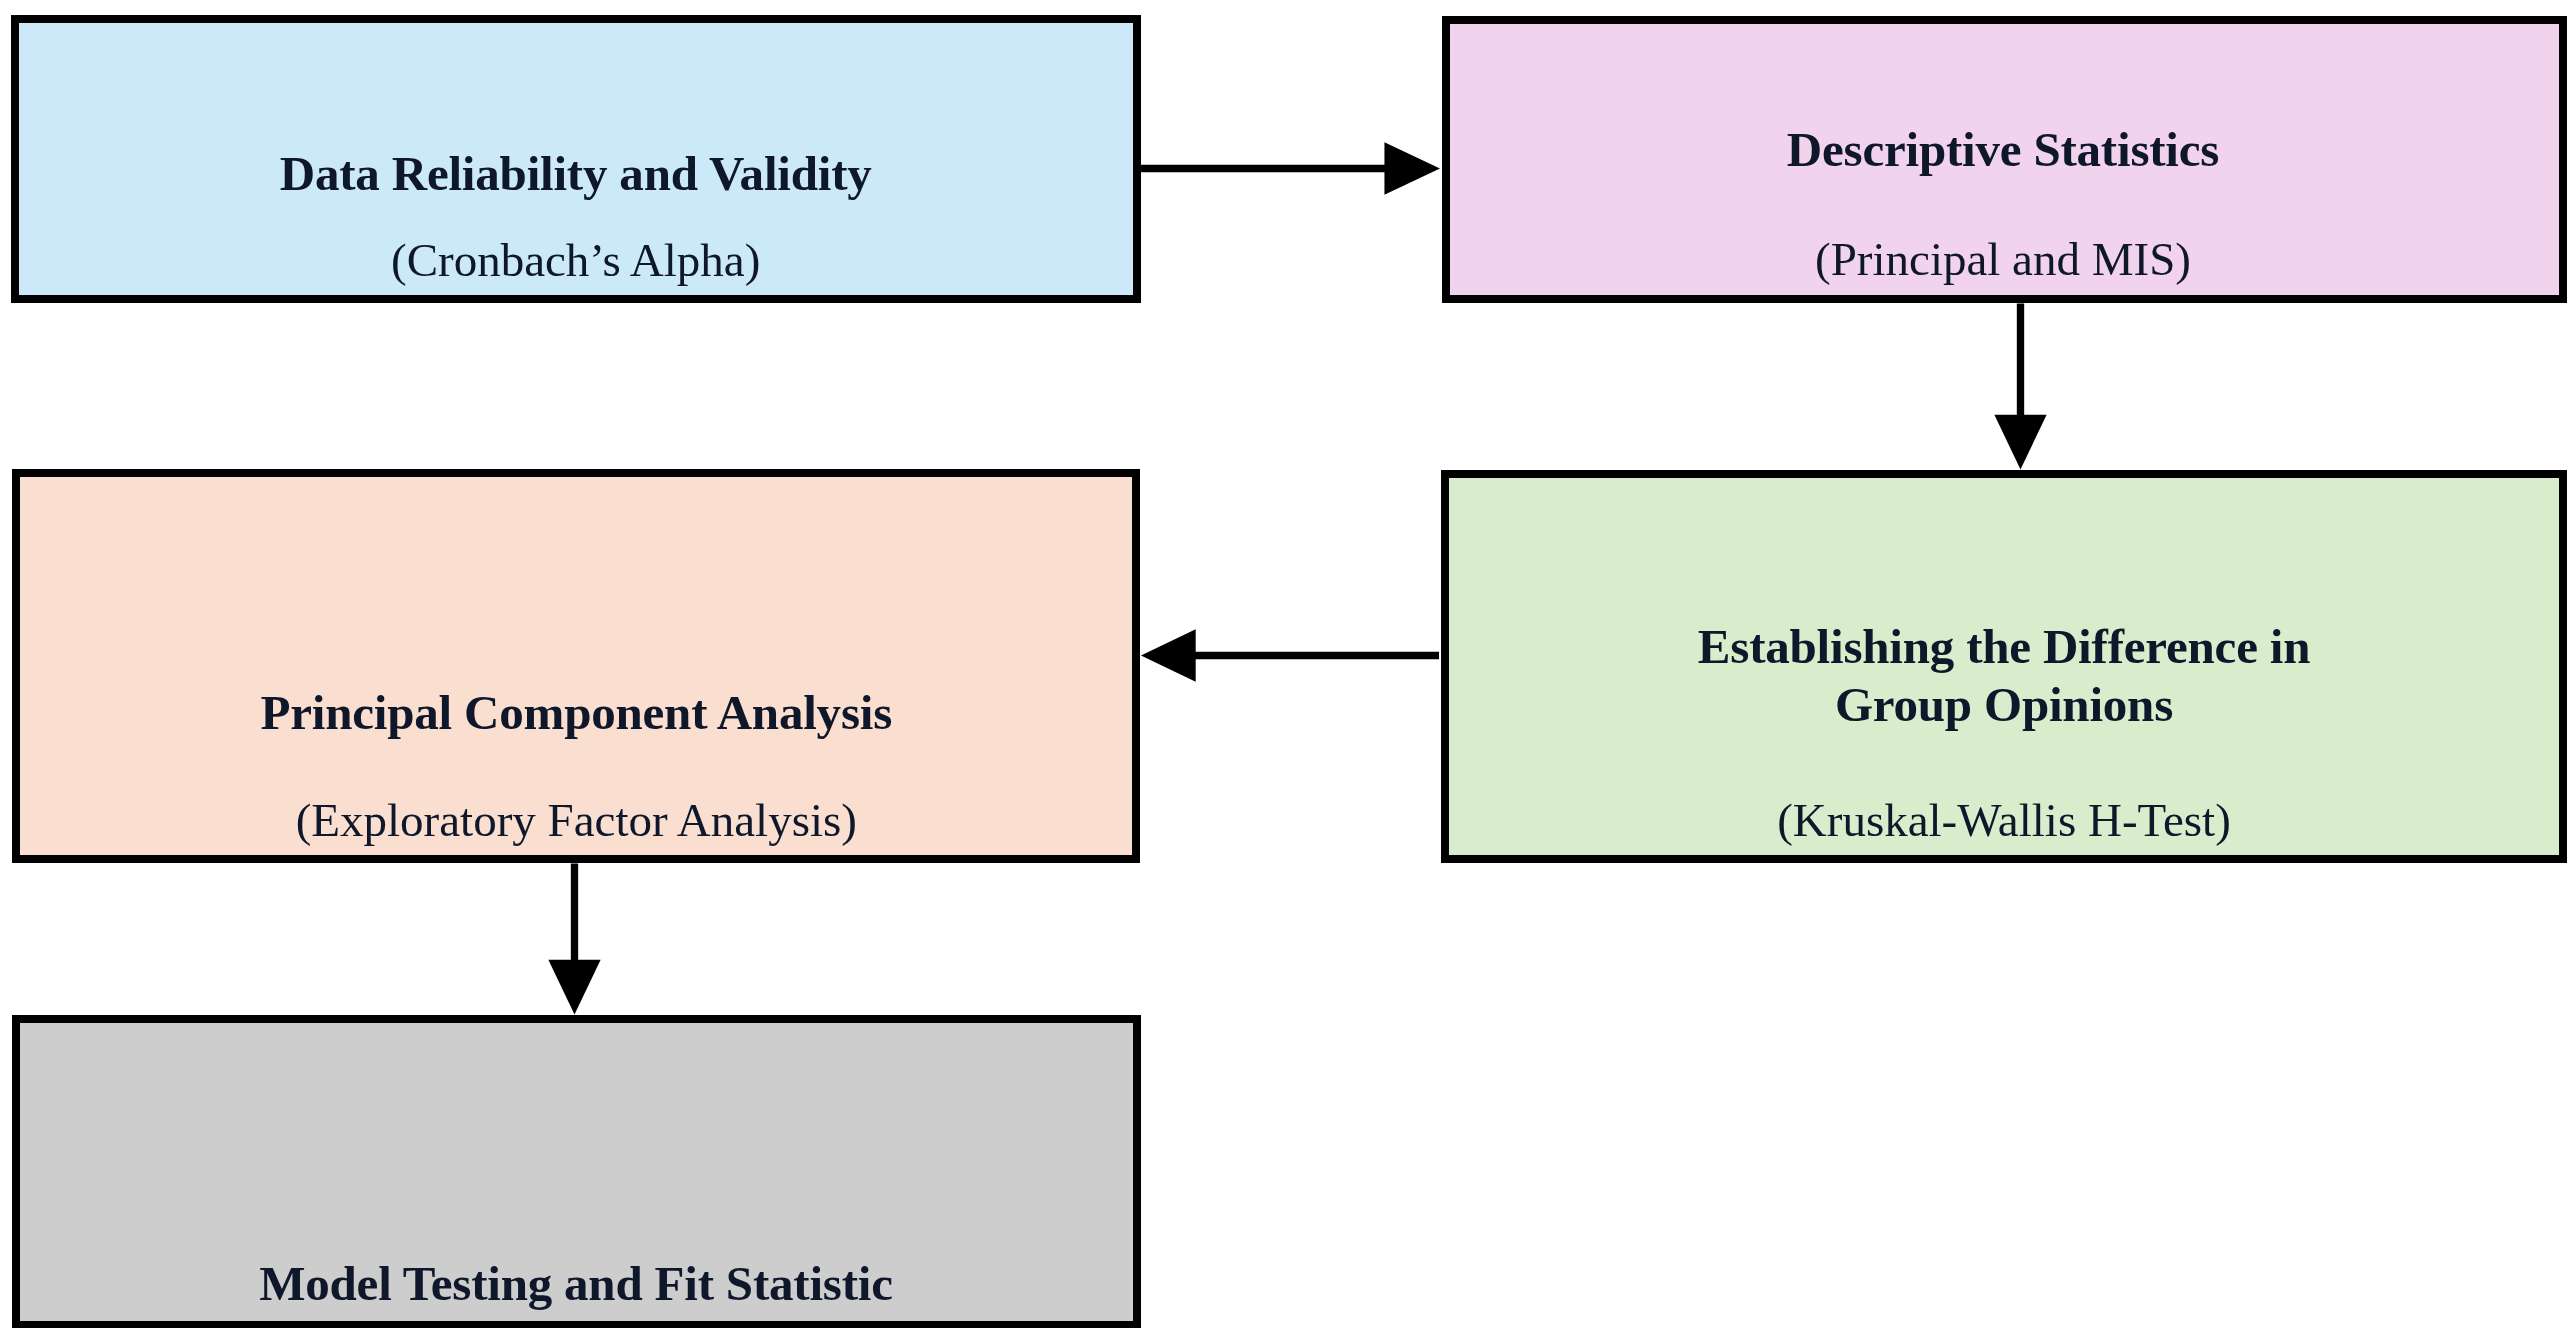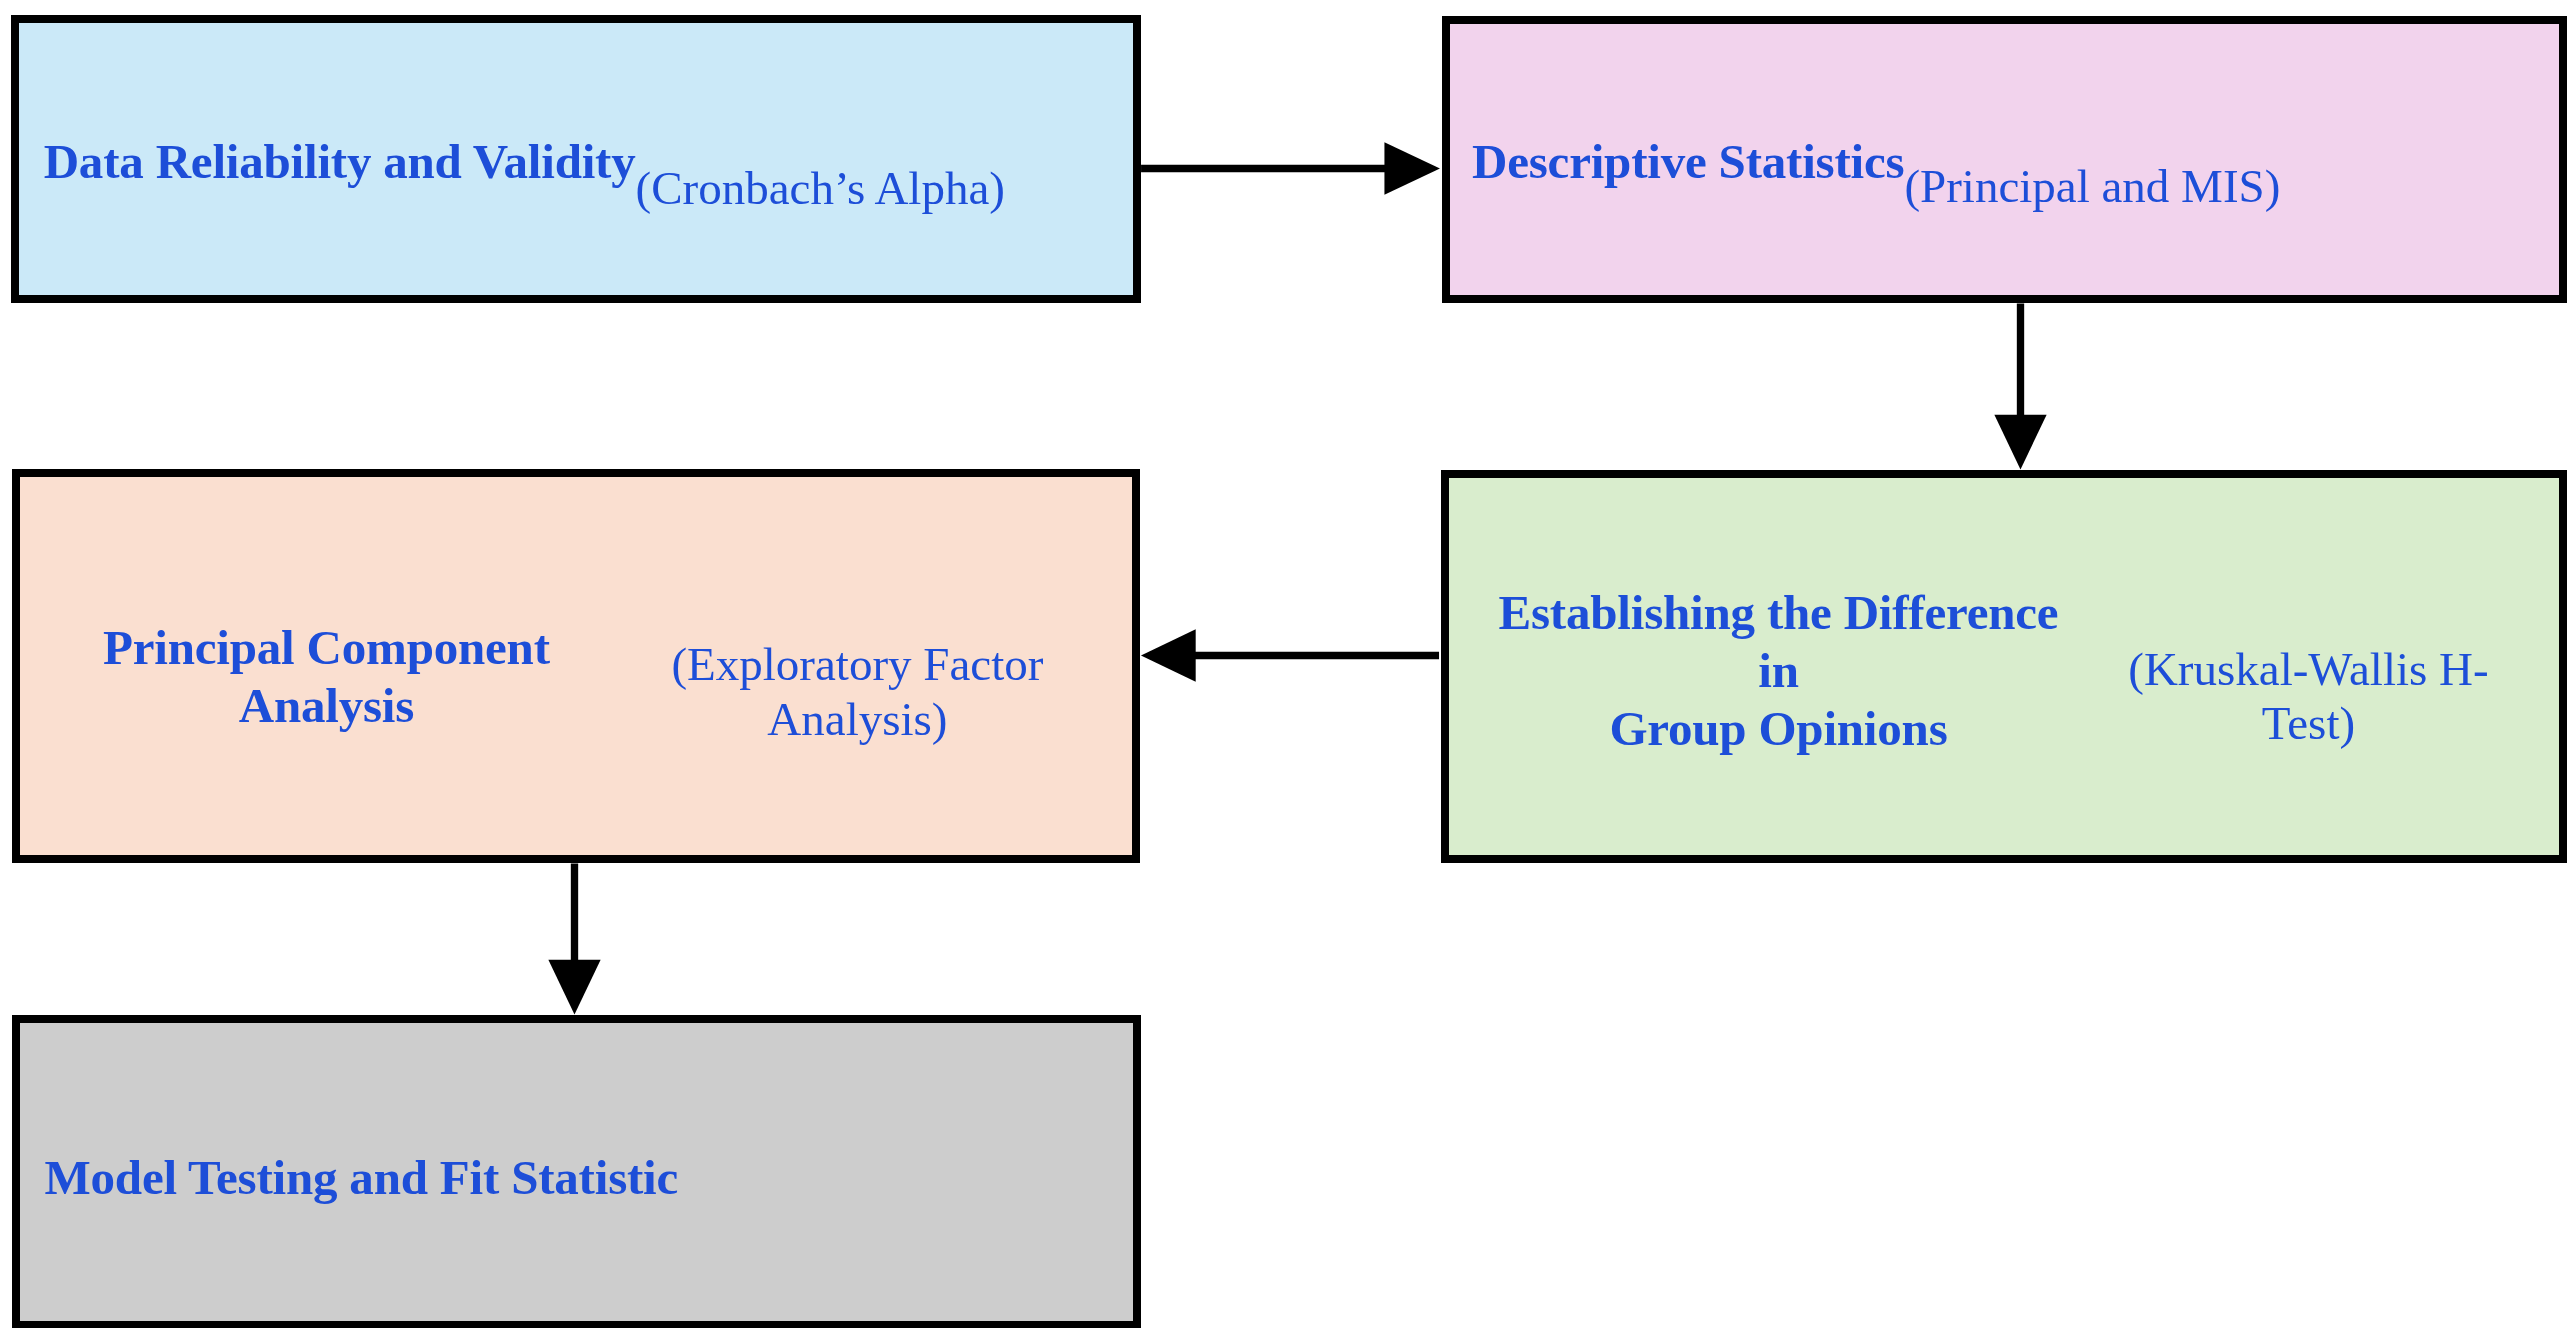--- a/index.html
+++ b/index.html
@@ -17,25 +17,25 @@
     position: relative;
     width: 2576px;
     height: 1329px;
     background: #ffffff;
   }
   .node {
     position: absolute;
     box-sizing: border-box;
     border: 8.2px solid #000000;
     display: flex;
-    flex-direction: row;
+    flex-direction: column;
     align-items: center;
-    justify-content: flex-start;
+    justify-content: flex-end;
     text-align: center;
-    color: #1d4ed8;
+    color: #0f172a;
     padding: 8.2px 25px;
   }
   .node .title {
     font-weight: bold;
     font-size: 49px;
     line-height: 1.18;
     letter-spacing: -0.2px;
     white-space: pre-line;
   }
   .node .subtitle {
@@ -44,21 +44,21 @@
     line-height: 1.15;
     white-space: pre-line;
   }
 
   
   #node-reliability {
     left: 10.7px;  top: 15px;    width: 1130px; height: 288px;
     background: #cbe9f8;
   }
   #node-reliability .title    { margin-top: 5px; }
-  #node-reliability .subtitle { margin-top: 58px; }
+  #node-reliability .subtitle { margin-top: 30px; }
 
   #node-descriptive {
     left: 1442px; top: 15.6px;   width: 1125px; height: 287px;
     background: #f2d3ed;
     padding-left: 22px;
   }
   #node-descriptive .title    { margin-top: 5px; }
   #node-descriptive .subtitle { margin-top: 54px; }
 
   #node-pca {

